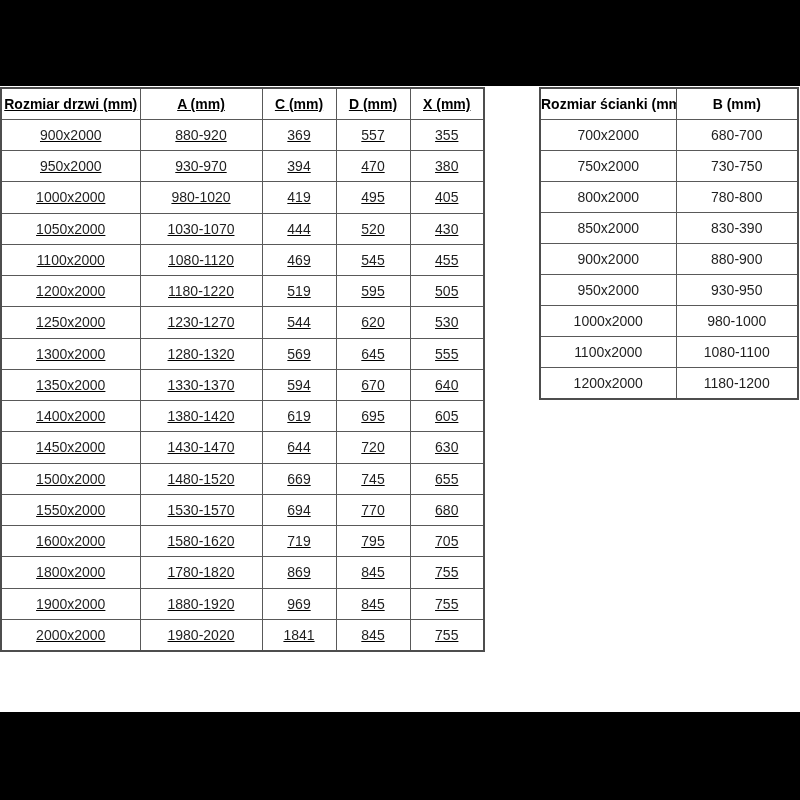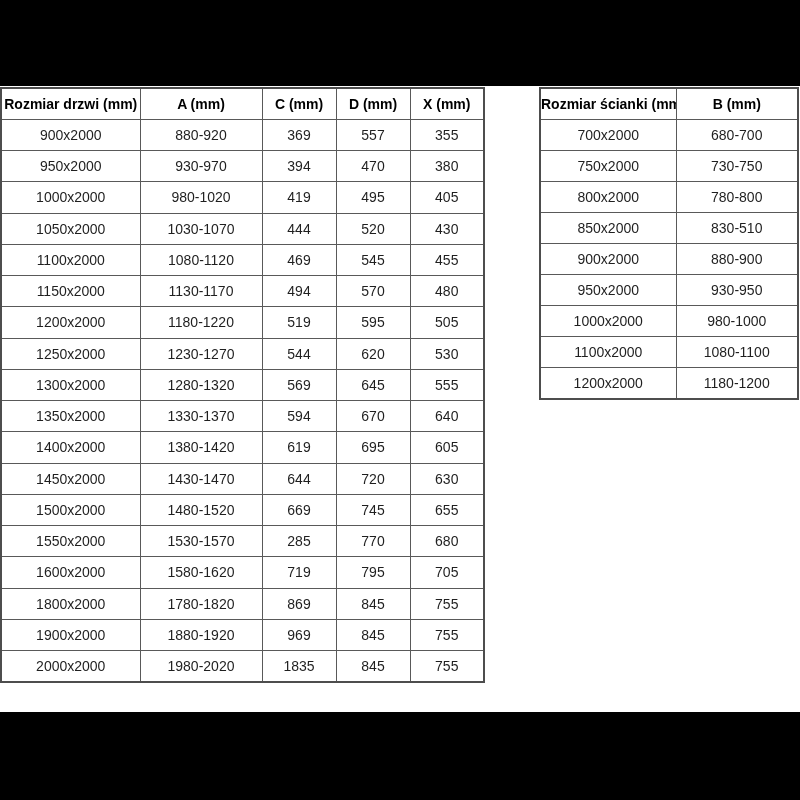--- a/index.html
+++ b/index.html
@@ -37,21 +37,21 @@
     font-weight: bold;
     color: #000000;
   }
   table.spec td {
     font-weight: normal;
     color: #1f1f1f;
   }
   #door-table {
     left: 0px; top: 87px; width: 483px;
   }
-  #door-table tr { height: 31.25px; }
+  #door-table tr { height: 31.25px; text-decoration: underline; }
   #wall-table {
     left: 539px; top: 87px; width: 258px;
   }
   #wall-table tr { height: 31.1px; }
 </style>
 </head>
 <body>
 
 <div class="band band-top"></div>
 
@@ -102,27 +102,20 @@
         <td>430</td>
       </tr>
       <tr>
         <td>1100x2000</td>
         <td>1080-1120</td>
         <td>469</td>
         <td>545</td>
         <td>455</td>
       </tr>
       <tr>
-        <td>1150x2000</td>
-        <td>1130-1170</td>
-        <td>494</td>
-        <td>570</td>
-        <td>480</td>
-      </tr>
-      <tr>
         <td>1200x2000</td>
         <td>1180-1220</td>
         <td>519</td>
         <td>595</td>
         <td>505</td>
       </tr>
       <tr>
         <td>1250x2000</td>
         <td>1230-1270</td>
         <td>544</td>
@@ -160,21 +153,21 @@
       <tr>
         <td>1500x2000</td>
         <td>1480-1520</td>
         <td>669</td>
         <td>745</td>
         <td>655</td>
       </tr>
       <tr>
         <td>1550x2000</td>
         <td>1530-1570</td>
-        <td>285</td>
+        <td>694</td>
         <td>770</td>
         <td>680</td>
       </tr>
       <tr>
         <td>1600x2000</td>
         <td>1580-1620</td>
         <td>719</td>
         <td>795</td>
         <td>705</td>
       </tr>
@@ -188,21 +181,21 @@
       <tr>
         <td>1900x2000</td>
         <td>1880-1920</td>
         <td>969</td>
         <td>845</td>
         <td>755</td>
       </tr>
       <tr>
         <td>2000x2000</td>
         <td>1980-2020</td>
-        <td>1835</td>
+        <td>1841</td>
         <td>845</td>
         <td>755</td>
       </tr>
     </tbody>
   </table>
 
 <table class="spec" id="wall-table">
   <colgroup>
     <col style="width:136px">
     <col style="width:122px">
@@ -221,21 +214,21 @@
       <tr>
         <td>750x2000</td>
         <td>730-750</td>
       </tr>
       <tr>
         <td>800x2000</td>
         <td>780-800</td>
       </tr>
       <tr>
         <td>850x2000</td>
-        <td>830-510</td>
+        <td>830-390</td>
       </tr>
       <tr>
         <td>900x2000</td>
         <td>880-900</td>
       </tr>
       <tr>
         <td>950x2000</td>
         <td>930-950</td>
       </tr>
       <tr>

